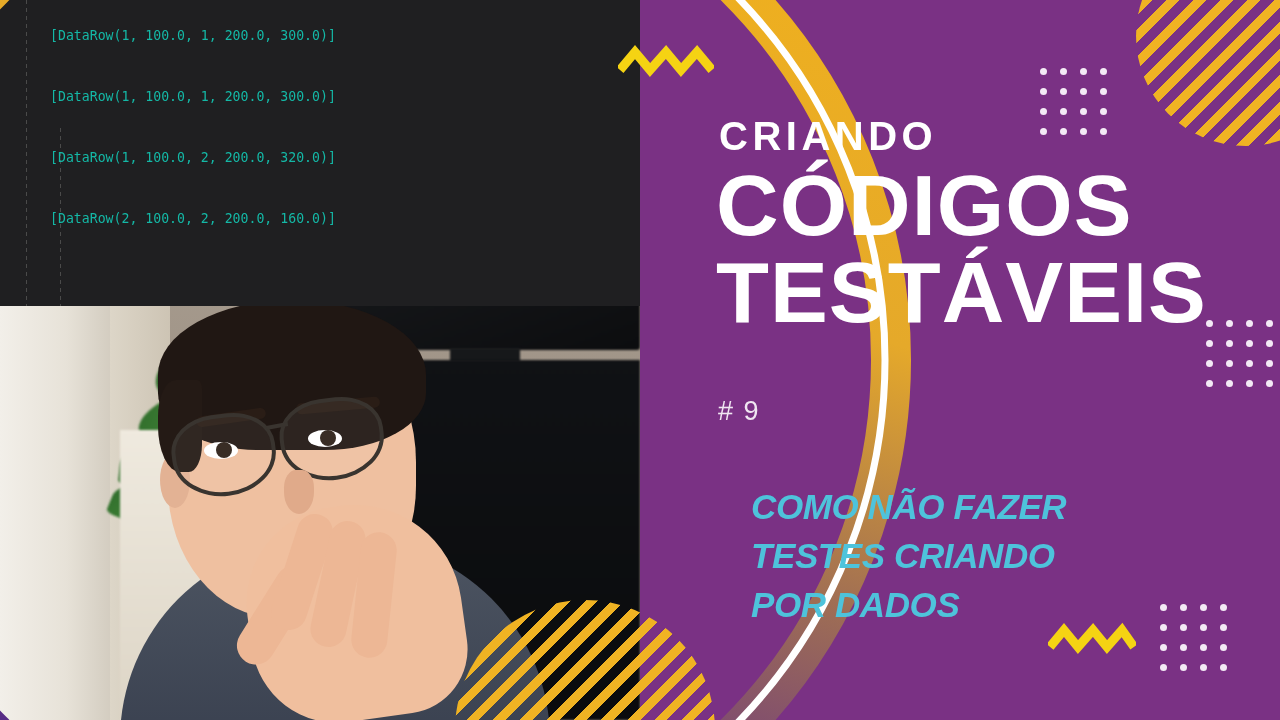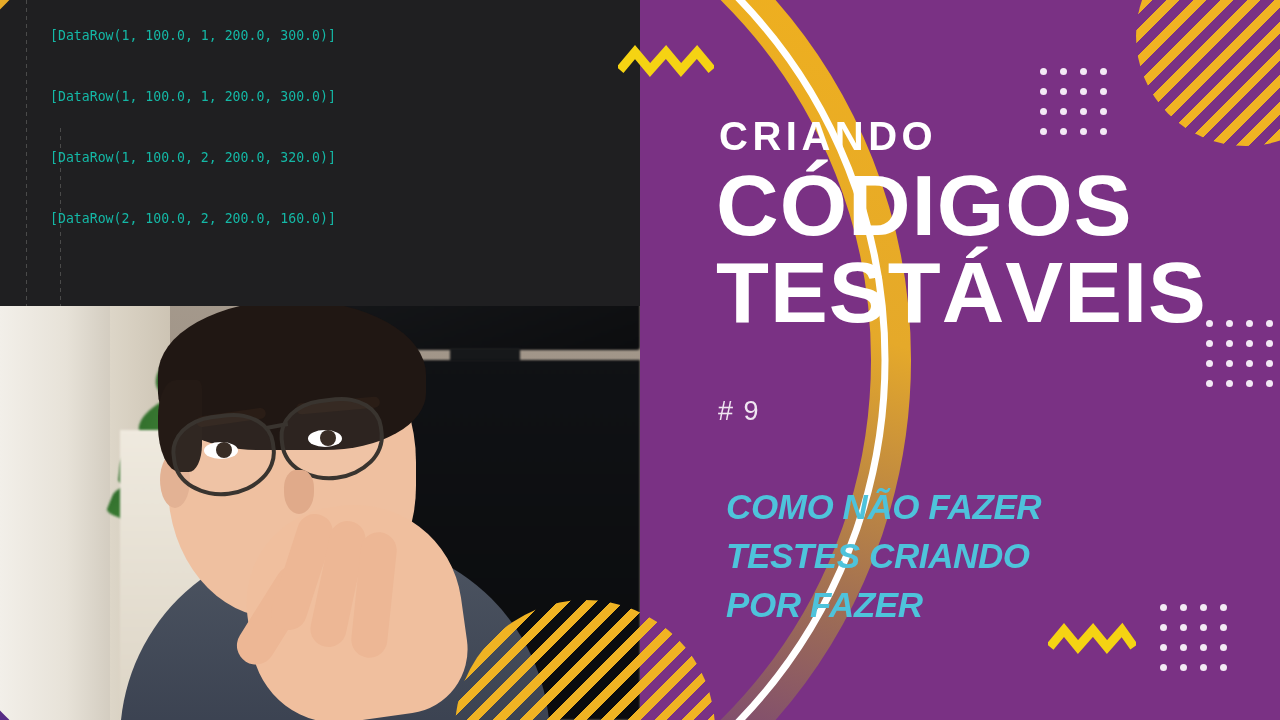--- a/index.html
+++ b/index.html
@@ -311,21 +311,21 @@
   .epnum {
     position: absolute;
     left: 718px; top: 398px;
     color: #f0e6f2;
     font-size: 27px;
     letter-spacing: 1.5px;
     line-height: 1;
   }
   .subtitle {
     position: absolute;
-    left: 726px; top: 482px;
+    left: 751px; top: 482px;
     color: #4EC3DB;
     font-size: 35px;
     font-weight: bold;
     font-style: italic;
     line-height: 49px;
     letter-spacing: -0.4px;
   }
   .subtitle span { display: block; }
 </style>
 </head>
@@ -514,16 +514,16 @@
   <div class="title-main">
     <span class="l2">CÓDIGOS</span>
     <span class="l2">TESTÁVEIS</span>
   </div>
 
   <div class="epnum"># 9</div>
 
   <div class="subtitle">
     <span>COMO NÃO FAZER</span>
     <span>TESTES CRIANDO</span>
-    <span>POR FAZER</span>
+    <span>POR DADOS</span>
   </div>
 
 </div>
 
 </body></html>

